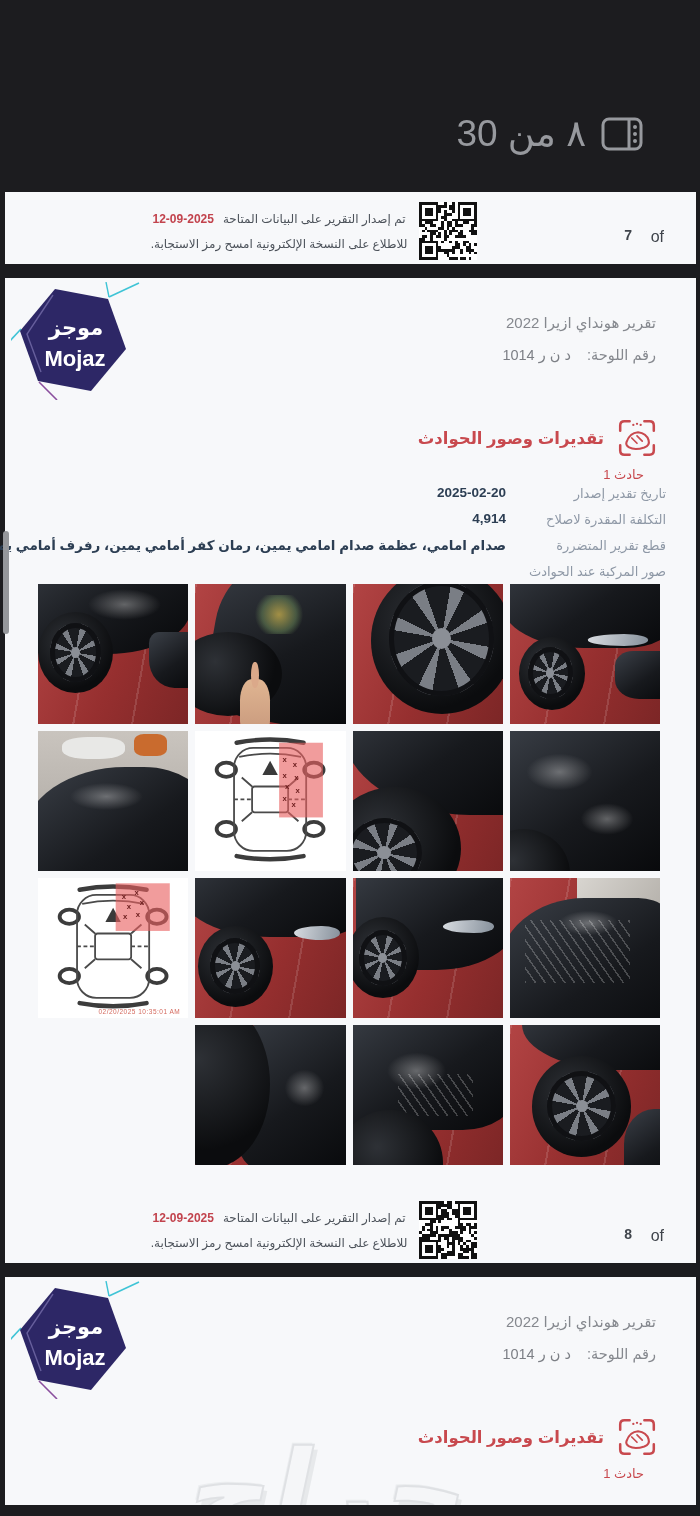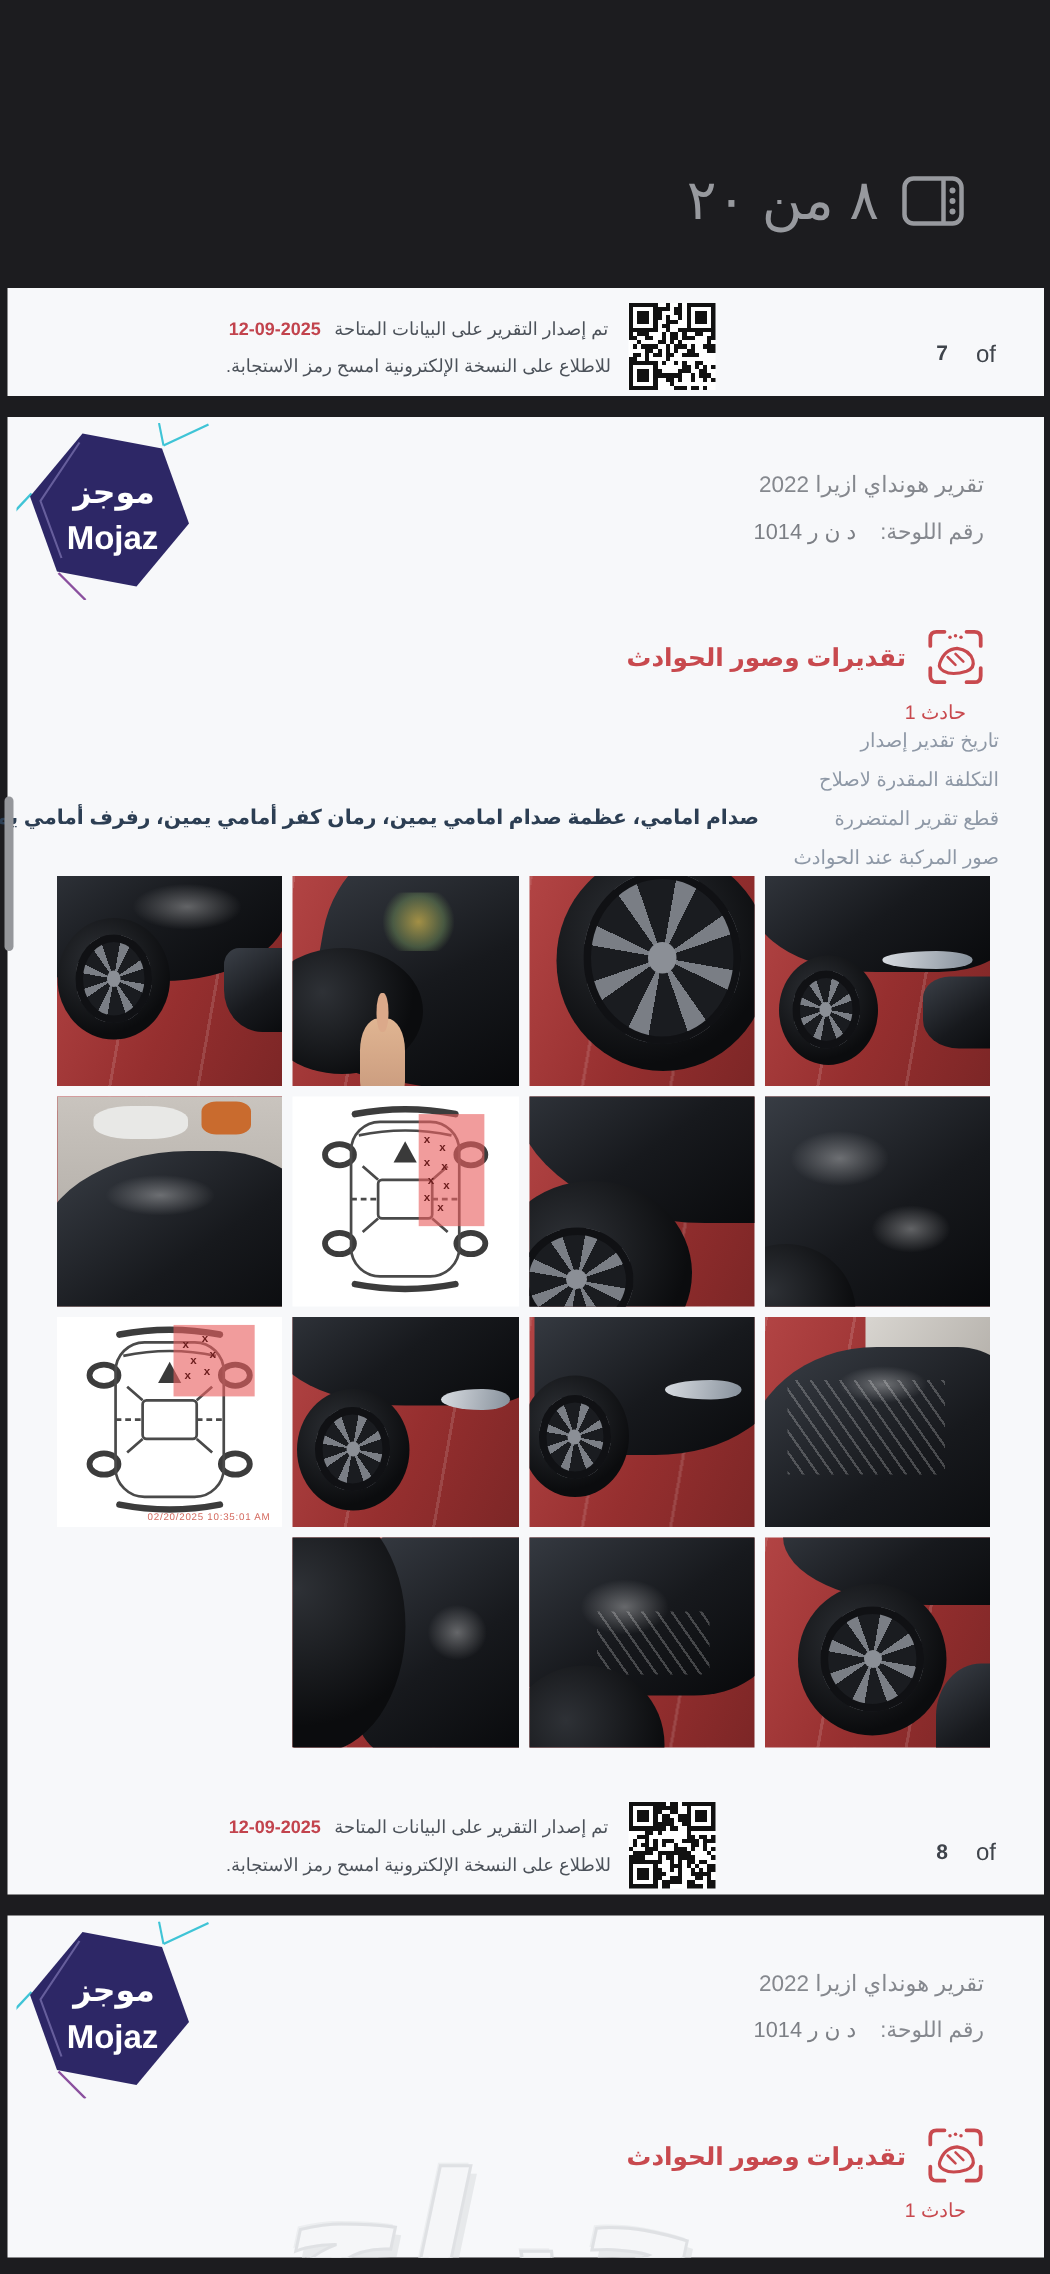--- a/index.html
+++ b/index.html
@@ -87,21 +87,21 @@
 <body>
 
 <div class="pagechip">
   <svg width="44" height="38" viewBox="0 0 44 38">
     <rect x="3" y="4" width="38" height="30" rx="6" fill="none" stroke="#97999e" stroke-width="3"></rect>
     <line x1="29" y1="5" x2="29" y2="33" stroke="#97999e" stroke-width="3"></line>
     <circle cx="35" cy="12" r="2" fill="#97999e"></circle>
     <circle cx="35" cy="19" r="2" fill="#97999e"></circle>
     <circle cx="35" cy="26" r="2" fill="#97999e"></circle>
   </svg>
-  <span class="pi-text">٨ من ٢٠</span>
+  <span class="pi-text">٨ من 30</span>
 </div>
 
 <div class="page" id="page7">
   <div class="pfooter" style="top:2px">
     <span class="fnum">7</span>
     <span class="fof">of</span>
     <div class="fqr">
         <svg viewBox="0 0 21 21" shape-rendering="crispEdges" fill="#111">
           <rect x="0" y="0" width="7" height="7"></rect>
           <rect x="1" y="1" width="5" height="5" fill="#fff"></rect>
@@ -274,21 +274,23 @@
       <path d="M15,20 L20,25 M20,18 L25,23" stroke-width="1.6"></path>
     </g>
     <circle cx="16.5" cy="7.5" r="1.1" fill="#c8494e"></circle>
     <circle cx="20" cy="6.5" r="1.1" fill="#c8494e"></circle>
     <circle cx="23.5" cy="7.5" r="1.1" fill="#c8494e"></circle>
   </svg>
   <div class="sec-title">تقديرات وصور الحوادث</div>
   <div class="sec-acc">حادث 1</div>
 
   <div class="dlabel" style="top:208px">تاريخ تقدير إصدار</div>
+  <div class="dval" style="top:207px">2025-02-20</div>
   <div class="dlabel" style="top:234px">التكلفة المقدرة لاصلاح</div>
+  <div class="dval" style="top:233px">4,914</div>
   <div class="dlabel" style="top:260px">قطع تقرير المتضررة</div>
   <div class="dval" style="top:259px">صدام امامي، عظمة صدام امامي يمين، رمان كفر أمامي يمين، رفرف أمامي يمين</div>
   <div class="dlabel" style="top:286px">صور المركبة عند الحوادث</div>
 
   <div class="pgrid" id="photo-grid">
       <div class="photo">
         <div class="mass" style="left:-6%;top:-22%;width:115%;height:68%;border-radius:0 0 28% 48%"></div>
         <div class="hl" style="left:52%;top:36%;width:40%;height:8%"></div>
         <div class="tire" style="left:6%;top:38%;width:44%;height:52%"></div>
         <div class="rim" style="left:12%;top:45%;width:30%;height:37%"></div>

